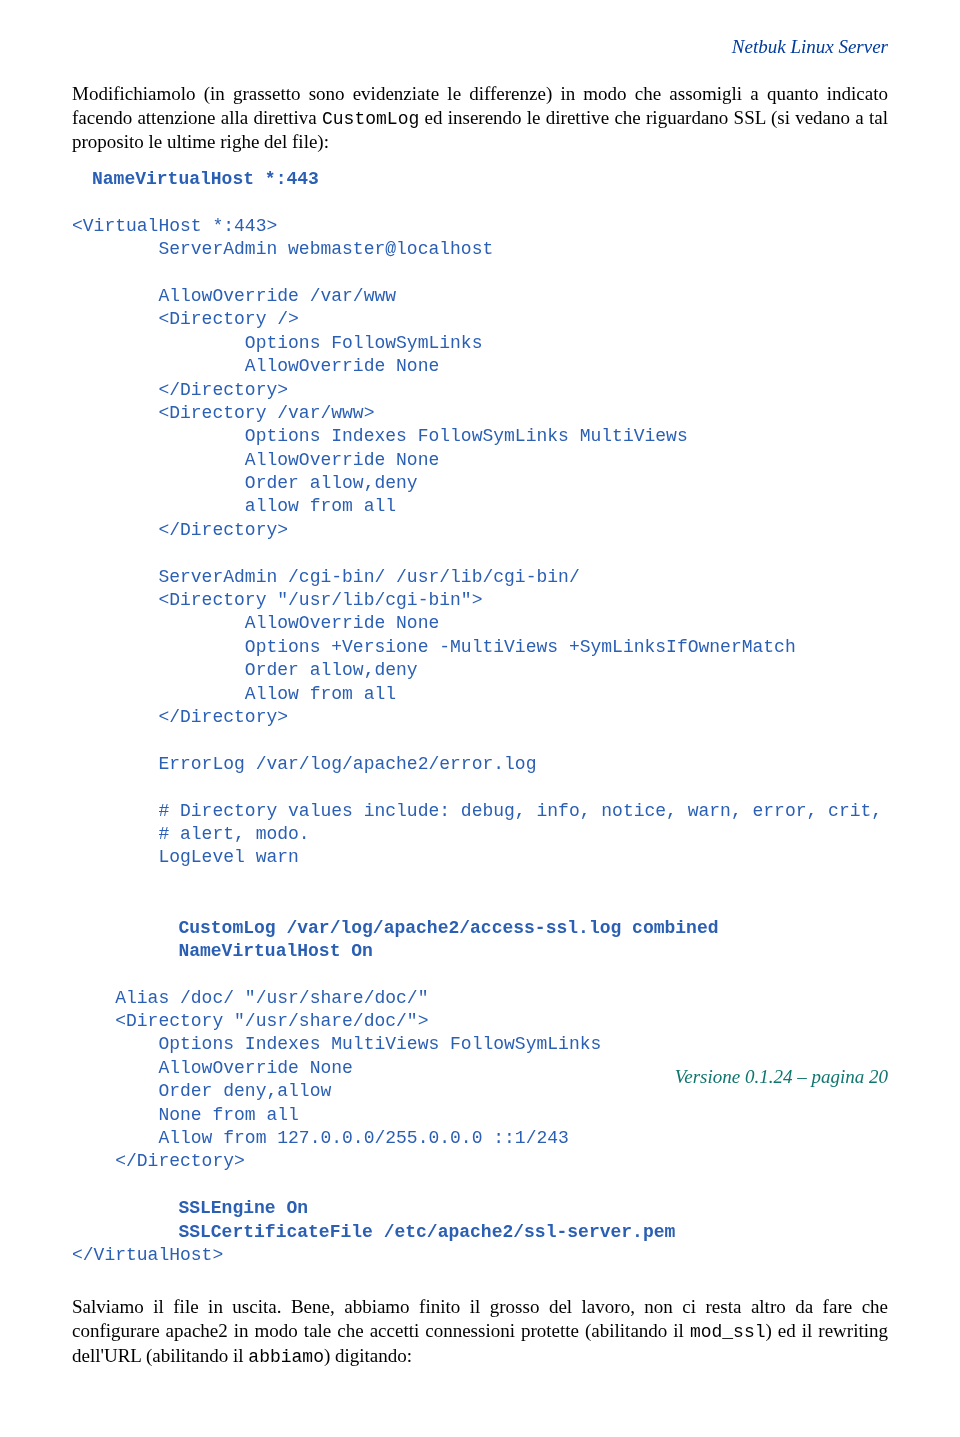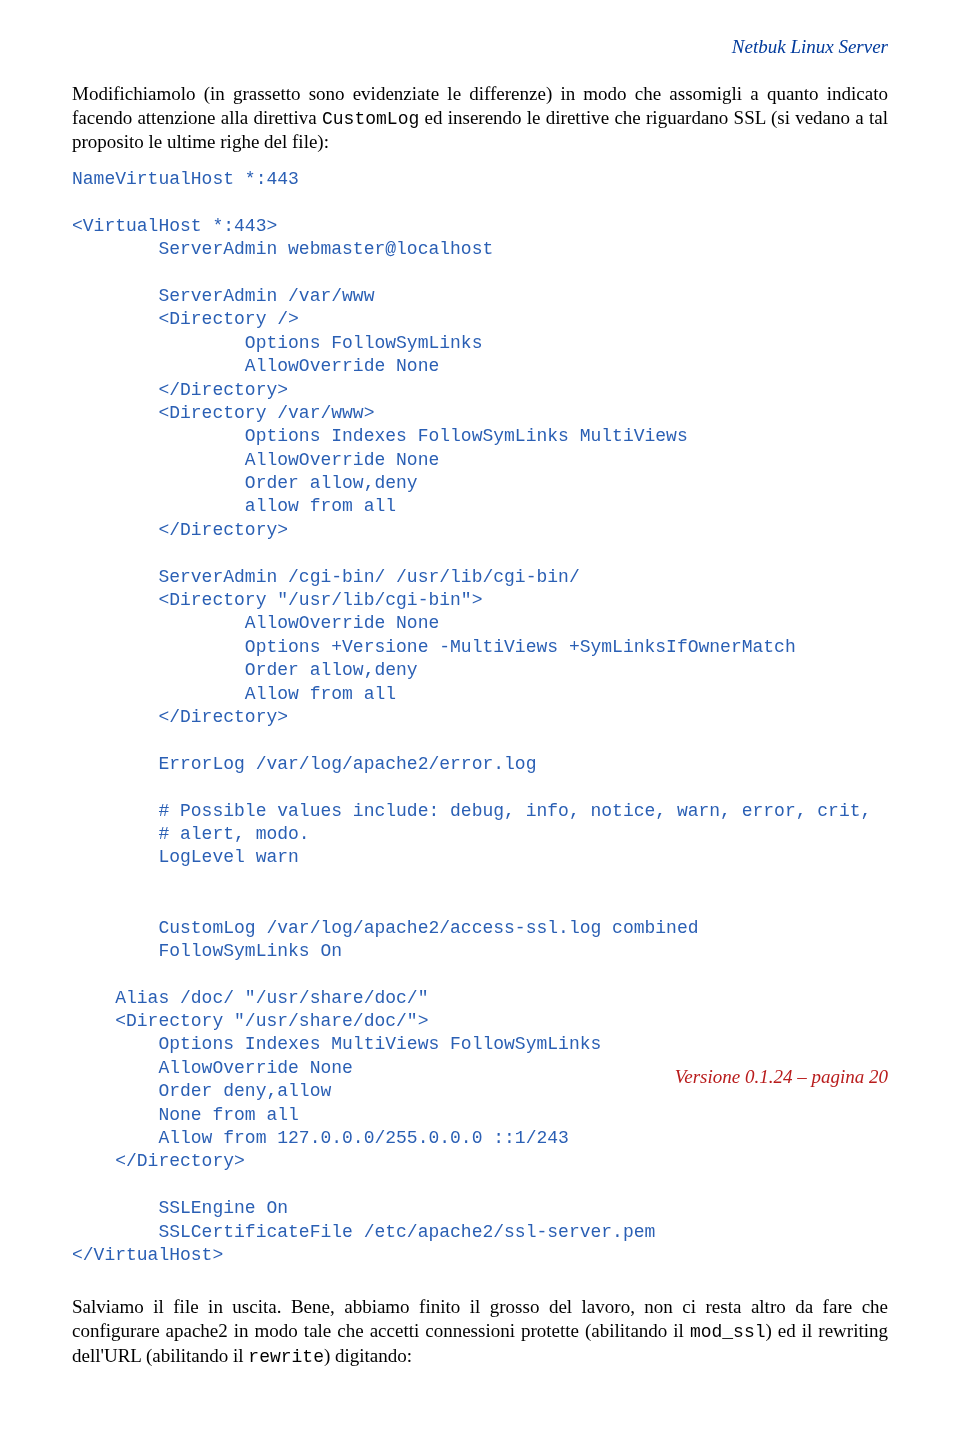--- a/index.html
+++ b/index.html
@@ -23,21 +23,21 @@
     color: #003a9c;
     font-style: italic;
     text-align: right;
     font-size: 19px;
     margin-bottom: 24px;
   }
   .footer {
     position: absolute;
     bottom: 28px;
     right: 72px;
-    color: #b91c1c;
+    color: #0f766e;
     font-style: italic;
     font-size: 19px;
   }
   .body-text {
     font-size: 19px;
     line-height: 1.25;
     text-align: justify;
     margin: 7px 0 14px 0;
   }
   .mono-inline {
@@ -45,39 +45,39 @@
     font-size: 18px;
   }
   .code {
     font-family: "Courier New", Courier, monospace;
     font-size: 18px;
     line-height: 1.3;
     color: #2a5fb4;
     white-space: pre;
     margin: 0 0 12px 0;
   }
-  .code .b { font-weight: normal; }
+  .code .b { font-weight: bold; margin-left: 20px; }
 </style>
 </head>
 <body>
 
 <div class="page">
 
   <div class="header">Netbuk Linux Server</div>
 
   <p class="body-text">
     <span>Modifichiamolo (in grassetto sono evidenziate le differenze) in modo che assomigli a quanto indicato facendo attenzione alla direttiva </span><span class="mono-inline">CustomLog</span><span> ed inserendo le direttive che riguardano SSL (si vedano a tal proposito le ultime righe del file):</span>
   </p>
 
   <div class="code"><span class="b">NameVirtualHost *:443</span>
 <span></span>
 <span>&lt;VirtualHost *:443&gt;</span>
 <span>        ServerAdmin webmaster@localhost</span>
 <span></span>
-<span>        ServerAdmin /var/www</span>
+<span>        AllowOverride /var/www</span>
 <span>        &lt;Directory /&gt;</span>
 <span>                Options FollowSymLinks</span>
 <span>                AllowOverride None</span>
 <span>        &lt;/Directory&gt;</span>
 <span>        &lt;Directory /var/www&gt;</span>
 <span>                Options Indexes FollowSymLinks MultiViews</span>
 <span>                AllowOverride None</span>
 <span>                Order allow,deny</span>
 <span>                allow from all</span>
 <span>        &lt;/Directory&gt;</span>
@@ -85,39 +85,39 @@
 <span>        ServerAdmin /cgi-bin/ /usr/lib/cgi-bin/</span>
 <span>        &lt;Directory "/usr/lib/cgi-bin"&gt;</span>
 <span>                AllowOverride None</span>
 <span>                Options +Versione -MultiViews +SymLinksIfOwnerMatch</span>
 <span>                Order allow,deny</span>
 <span>                Allow from all</span>
 <span>        &lt;/Directory&gt;</span>
 <span></span>
 <span>        ErrorLog /var/log/apache2/error.log</span>
 <span></span>
-<span>        # Possible values include: debug, info, notice, warn, error, crit,</span>
+<span>        # Directory values include: debug, info, notice, warn, error, crit,</span>
 <span>        # alert, modo.</span>
 <span>        LogLevel warn</span>
 <span></span>
 <span></span>
 <span class="b">        CustomLog /var/log/apache2/access-ssl.log combined</span>
-<span class="b">        FollowSymLinks On</span>
+<span class="b">        NameVirtualHost On</span>
 <span></span>
 <span>    Alias /doc/ "/usr/share/doc/"</span>
 <span>    &lt;Directory "/usr/share/doc/"&gt;</span>
 <span>        Options Indexes MultiViews FollowSymLinks</span>
 <span>        AllowOverride None</span>
 <span>        Order deny,allow</span>
 <span>        None from all</span>
 <span>        Allow from 127.0.0.0/255.0.0.0 ::1/243</span>
 <span>    &lt;/Directory&gt;</span>
 <span></span>
 <span class="b">        SSLEngine On</span>
 <span class="b">        SSLCertificateFile /etc/apache2/ssl-server.pem</span>
 <span>&lt;/VirtualHost&gt;</span></div>
 
   <p class="body-text" style="margin-top:28px;">
-    <span>Salviamo il file in uscita. Bene, abbiamo finito il grosso del lavoro, non ci resta altro da fare che configurare apache2 in modo tale che accetti connessioni protette  (abilitando il </span><span class="mono-inline">mod_ssl</span><span>) ed il rewriting dell'URL (abilitando il </span><span class="mono-inline">rewrite</span><span>) digitando:</span>
+    <span>Salviamo il file in uscita. Bene, abbiamo finito il grosso del lavoro, non ci resta altro da fare che configurare apache2 in modo tale che accetti connessioni protette  (abilitando il </span><span class="mono-inline">mod_ssl</span><span>) ed il rewriting dell'URL (abilitando il </span><span class="mono-inline">abbiamo</span><span>) digitando:</span>
   </p>
 
   <div class="footer">Versione 0.1.24 – pagina 20</div>
 </div>
 
 </body></html>

